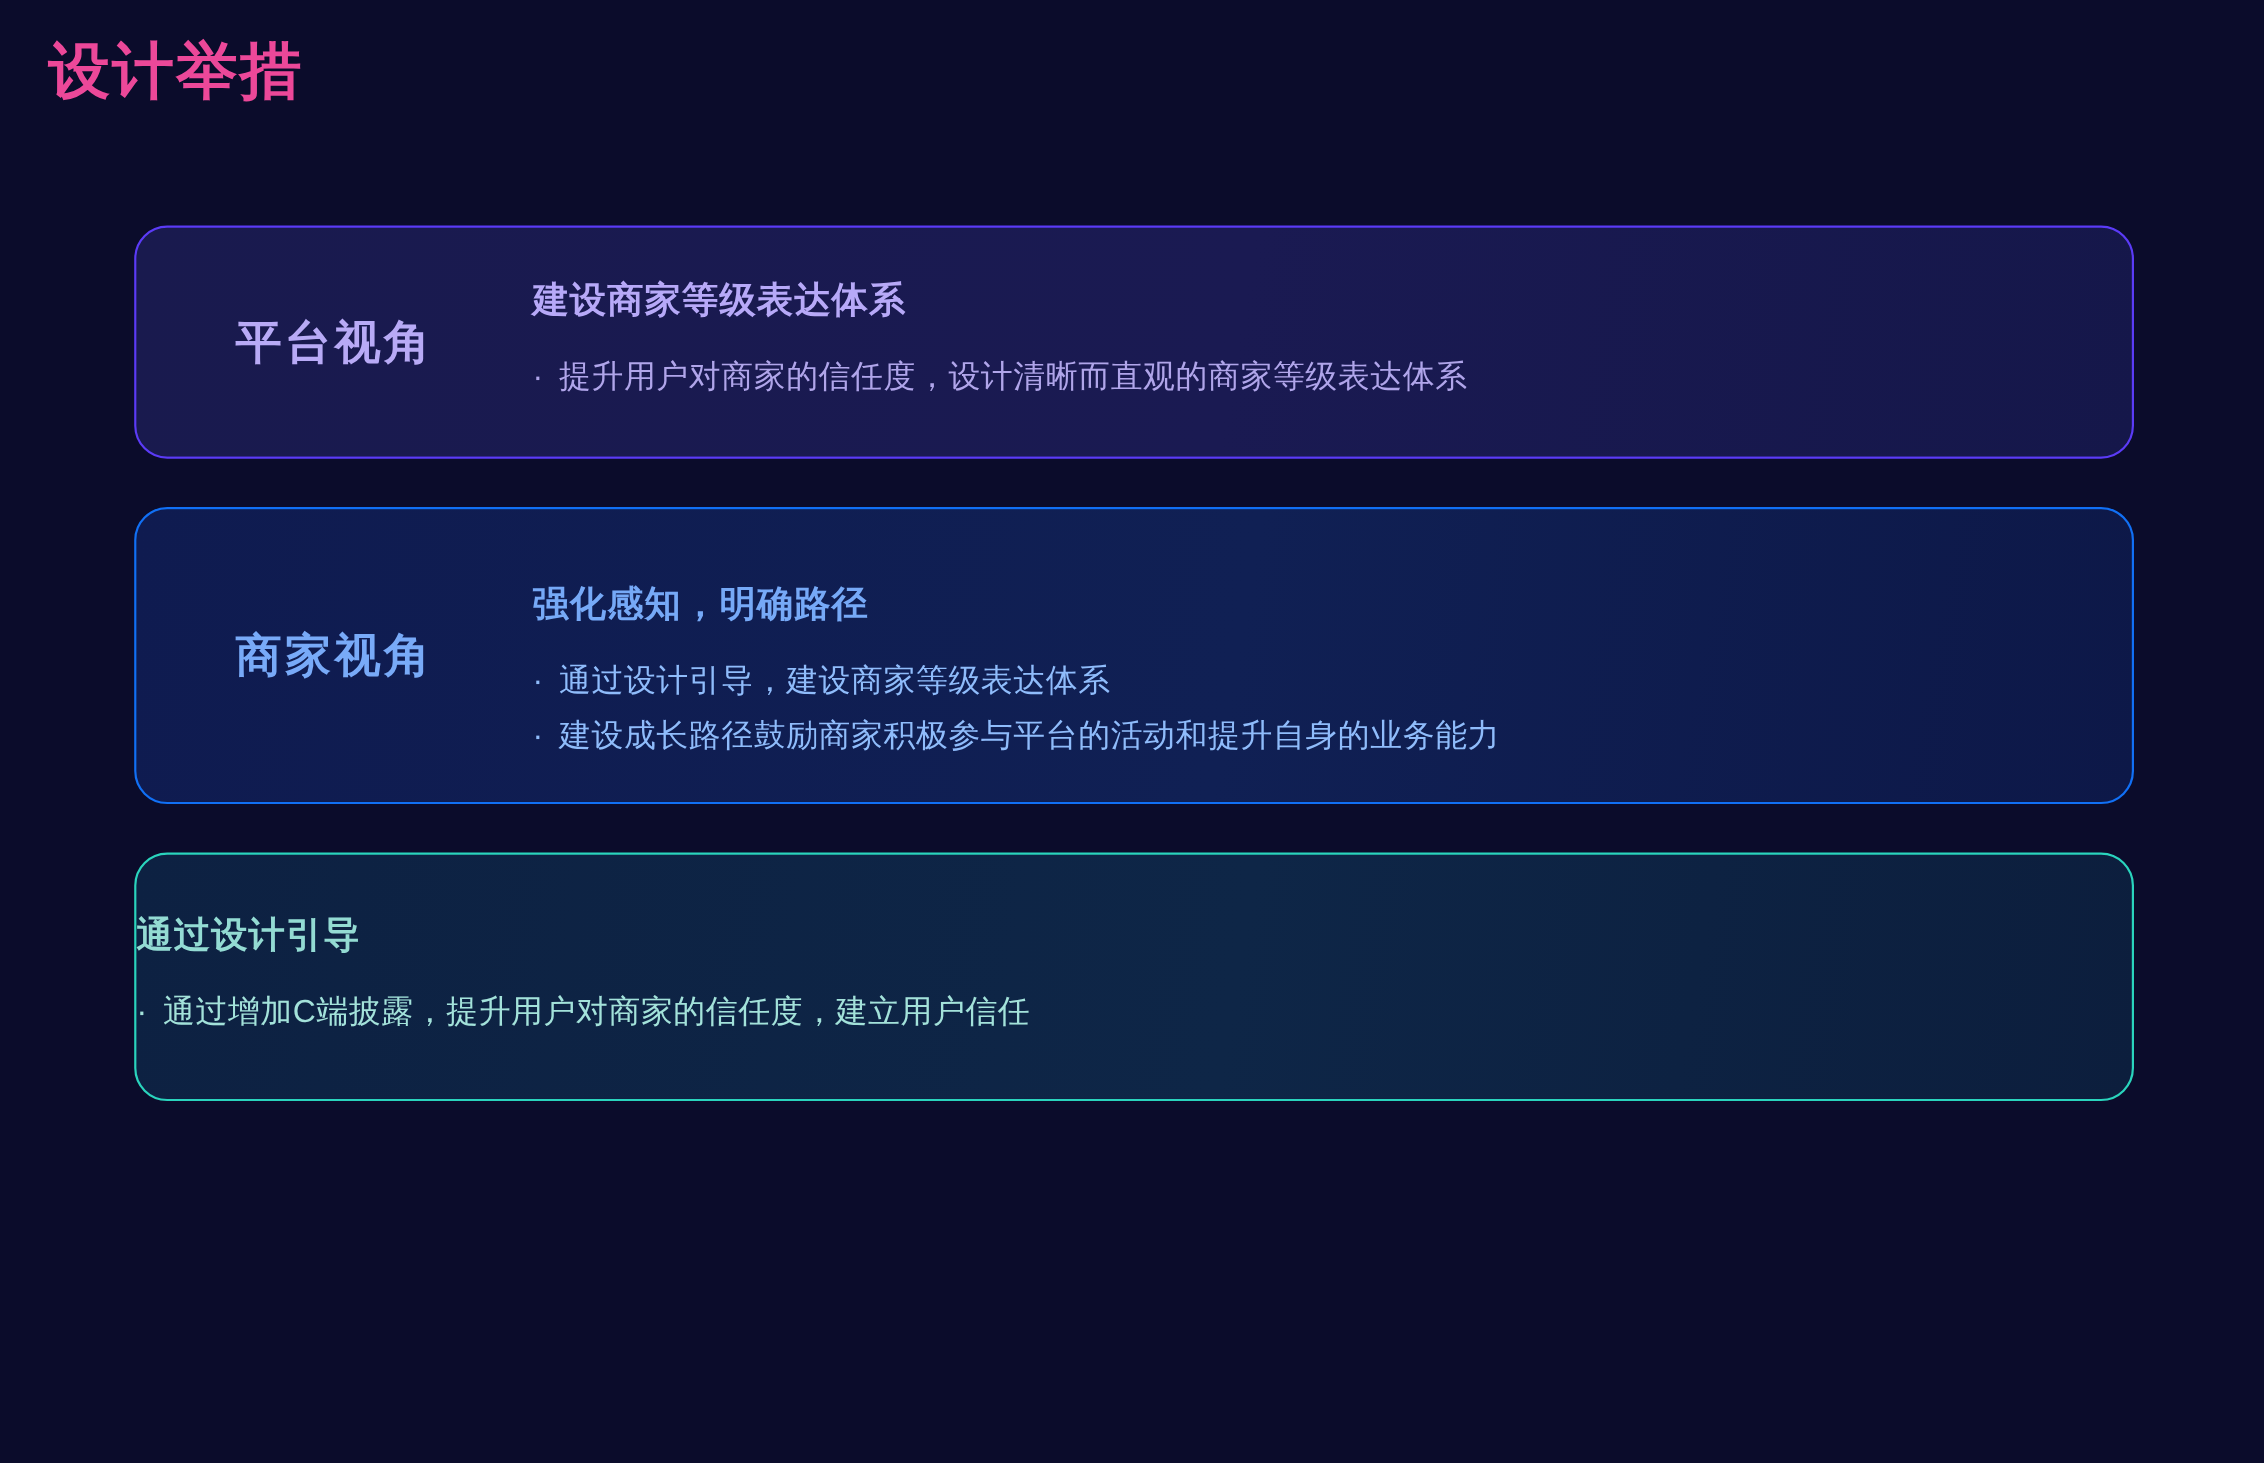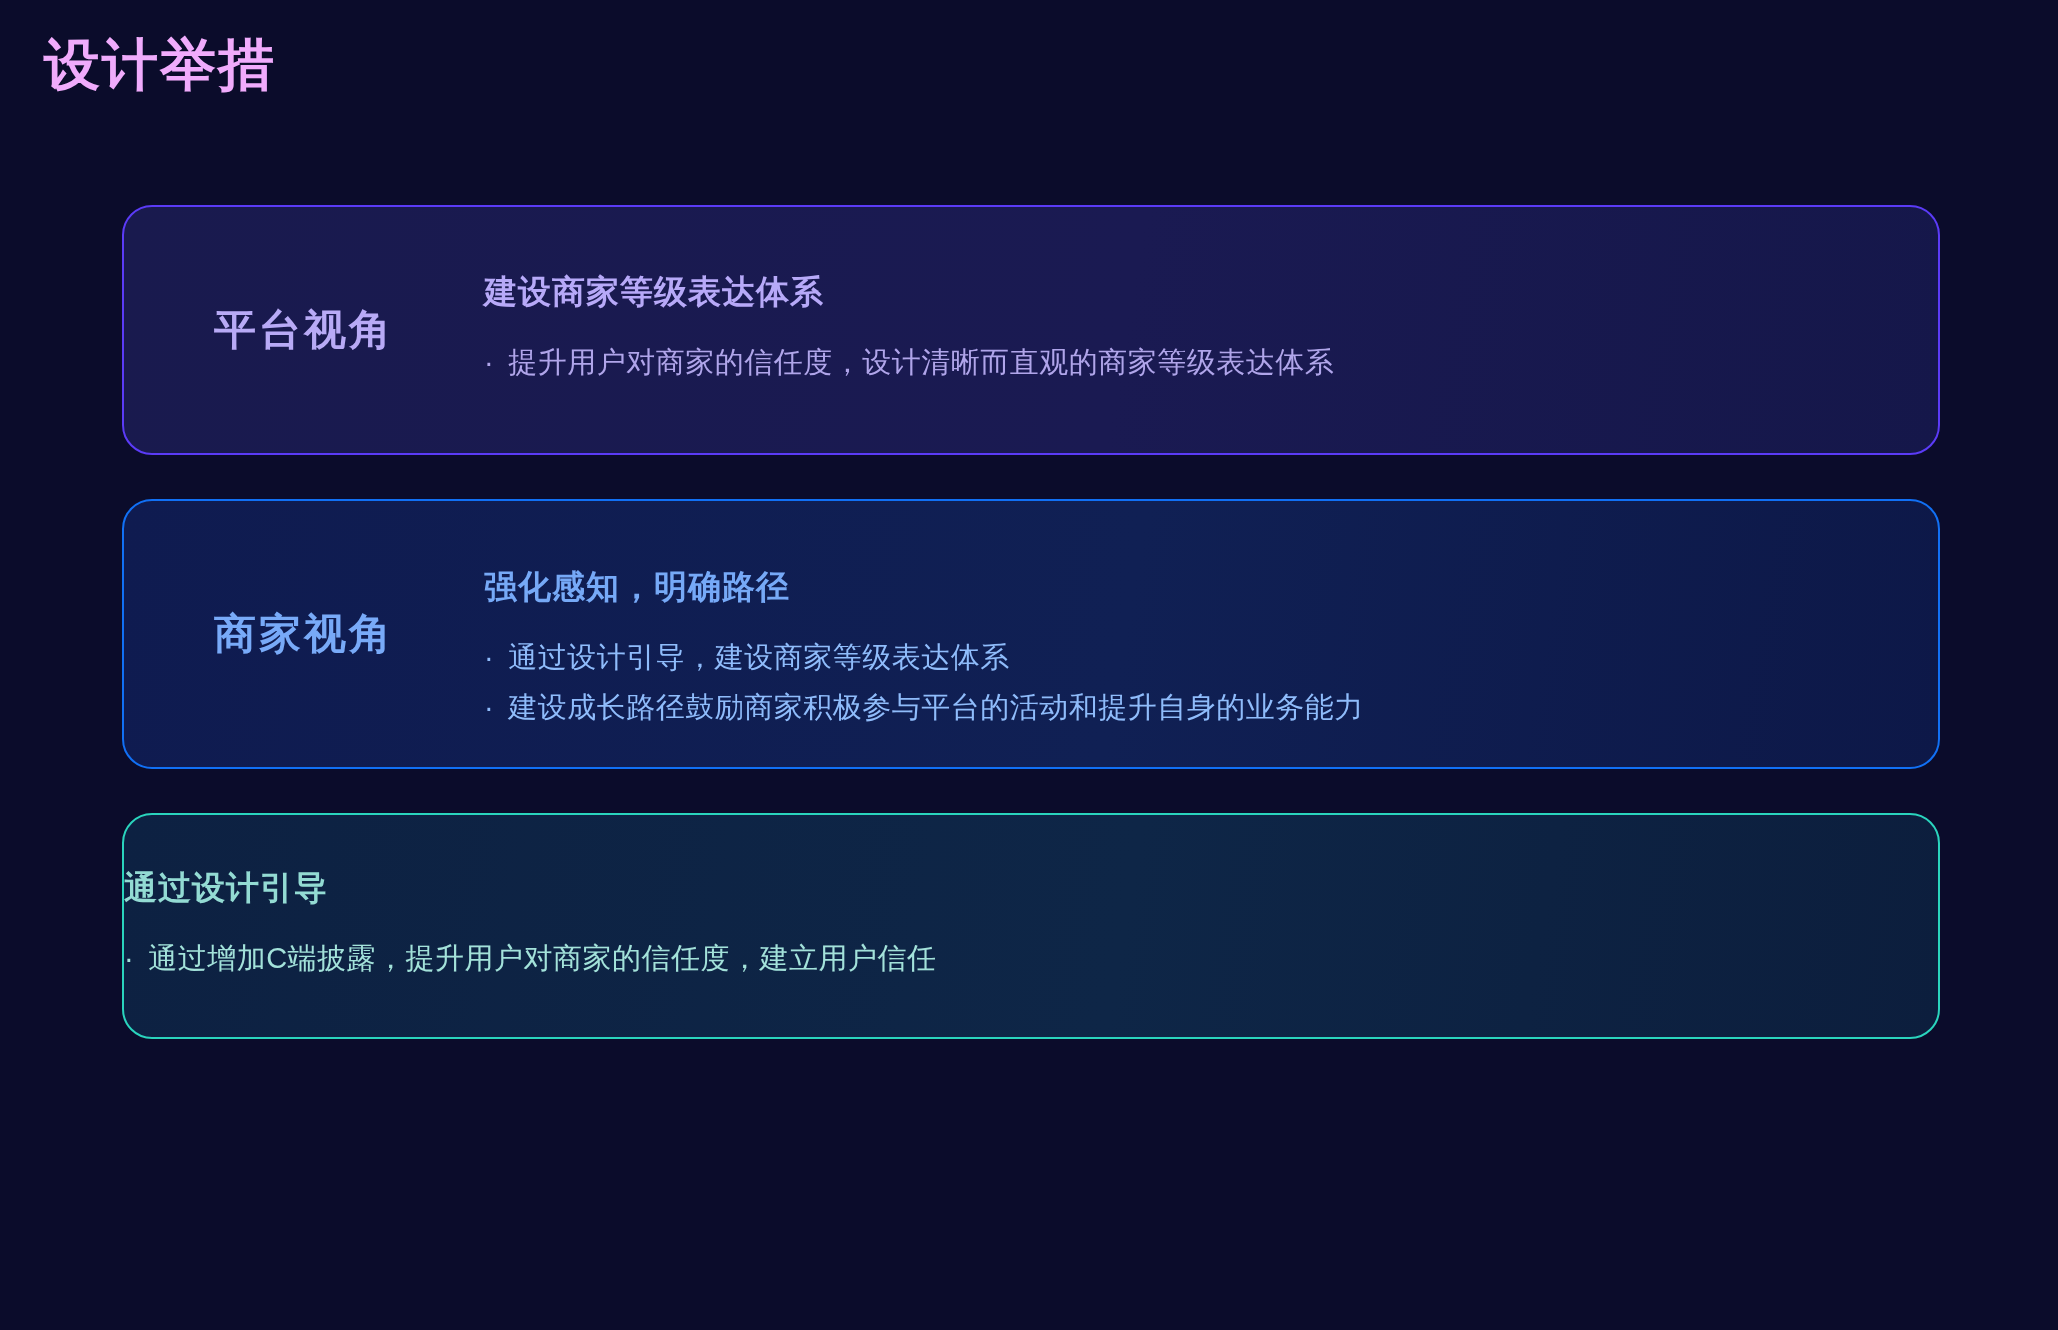--- a/index.html
+++ b/index.html
@@ -21,21 +21,21 @@
     height: 1330px;
     box-sizing: border-box;
   }
 
   .page-title {
     position: absolute;
     left: 44px;
     top: 30px;
     font-size: 56px;
     font-weight: 700;
-    color: #f0abfc;
+    color: #ec4899;
     letter-spacing: 2px;
     line-height: 1.25;
   }
 
   .cards {
     position: absolute;
     left: 122px;
     top: 205px;
     width: 1818px;
   }
@@ -45,21 +45,21 @@
     box-sizing: border-box;
     border-radius: 30px;
     border: 2px solid transparent;
     display: flex;
     align-items: center;
     margin-bottom: 44px;
   }
 
   
   .card-platform {
-    height: 250px;
+    height: 212px;
     border-color: #5b3bf7;
     background: linear-gradient(100deg, #191a4e 0%, #1a1a52 55%, #15174a 100%);
     align-items: center;
   }
   .card-platform .persp      { color: #b8aaf6; }
   .card-platform .headline   { color: #b7a9f8; }
   .card-platform .bullet     { color: #b0a5ea; }
 
   
   .card-merchant {

